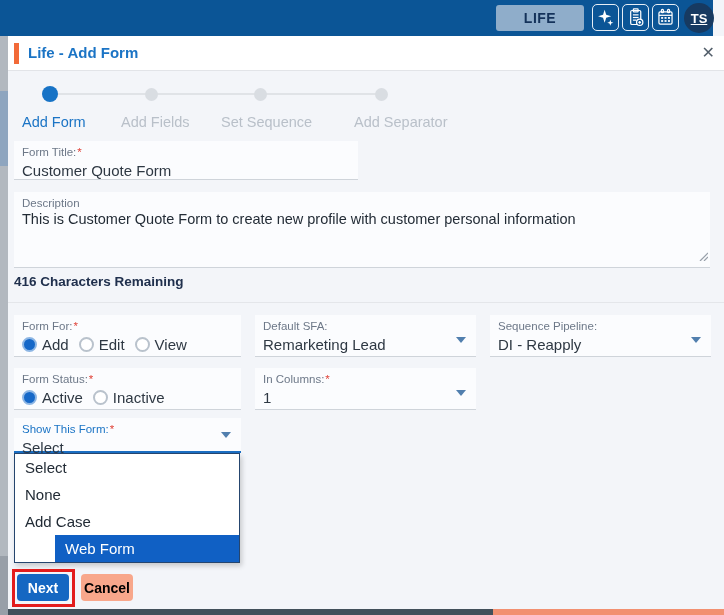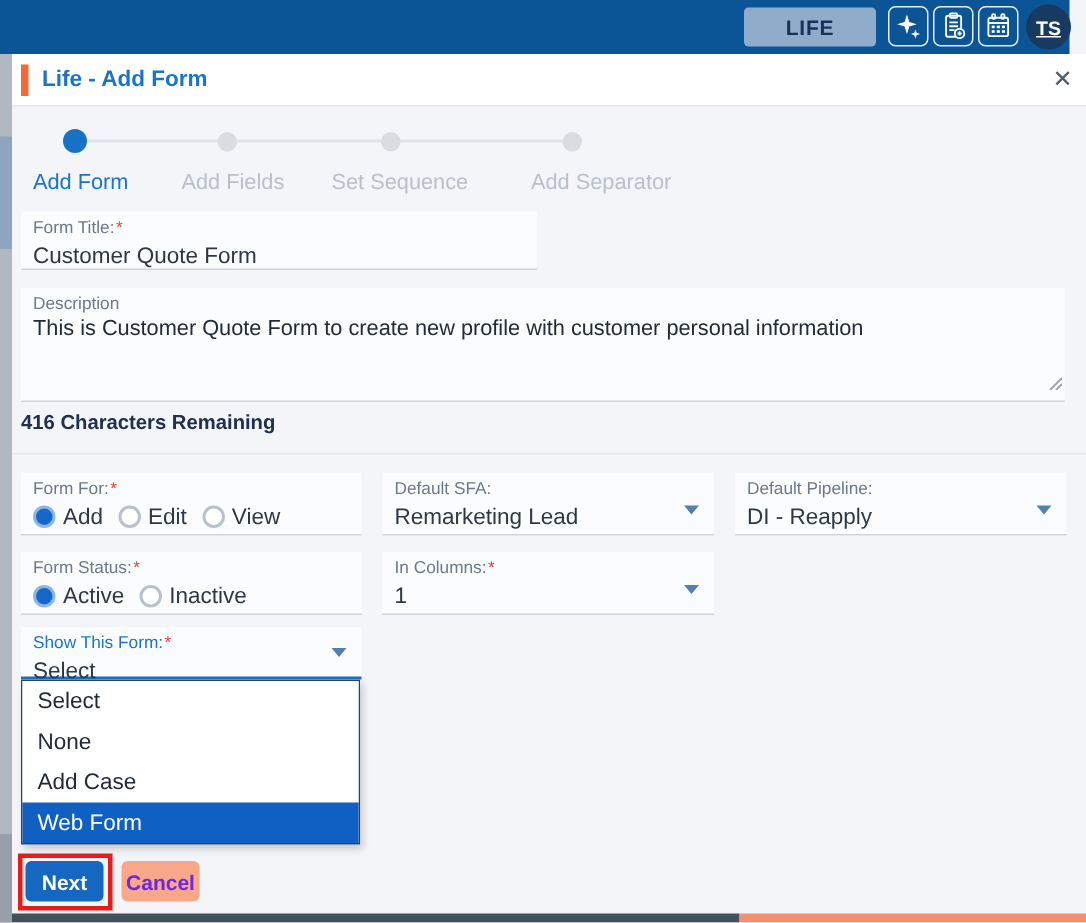--- a/index.html
+++ b/index.html
@@ -71,29 +71,29 @@
   .radio { width:15px; height:15px; border-radius:50%; border:2px solid #b9c2cc; background:#fff;
     margin-right:5px; flex:none; cursor:pointer; }
   .radio.selected { border:2px solid #8db6e4; background:#1668c8; }
   .radio-label { font-size:15px; color:#2e3843; margin-right:10px; cursor:pointer; }
 
   
   .dropdown { position:absolute; left:6px; top:417px; width:226px; background:#fff;
     border:1px solid #25456e; box-shadow:2px 3px 5px rgba(0,0,0,.18); }
   .dd-item { height:27px; line-height:27px; padding-left:10px; font-size:15px; color:#222b35;
     background:#fff; cursor:pointer; }
-  .dd-item.highlight { background:#1060c4; color:#fff; }
+  .dd-item.highlight { background:#1060c4; color:#fff;margin-left:40px; }
 
   
   .annotation-rect { position:absolute; left:4px; top:533px; width:63px; height:38px;
     border:3px solid #e31c1c; }
   .btn { position:absolute; top:538px; height:27px; border:none; border-radius:4px;
     font-size:14px; font-weight:bold; font-family:inherit; cursor:pointer; }
   .btn-next { left:9px; width:52px; background:#1567c2; color:#fff; }
-  .btn-cancel { left:73px; width:52px; background:#f8a78b; color:#6d28d9; }
+  .btn-cancel { left:73px; width:52px; background:#f8a78b; color:#000000; }
 
   
   .bottom-dark   { position:absolute; left:8px;   top:609px; width:485px; height:6px; background:#42505b; }
   .bottom-salmon { position:absolute; left:493px; top:609px; width:231px; height:6px; background:#f29071; }
 </style>
 </head>
 <body>
 
 <div class="screen">
 
@@ -197,21 +197,21 @@
         <span class="radio selected"></span>
         <span class="radio-label">Add</span>
         <span class="radio"></span>
         <span class="radio-label">Edit</span>
         <span class="radio"></span>
         <span class="radio-label">View</span>
       </div>
     </div>
 
     <div class="card pipeline-card">
-      <div class="f-label">Default Pipeline:</div>
+      <div class="f-label">Sequence Pipeline:</div>
       <div class="f-value">DI - Reapply</div>
       <span class="caret"></span>
     </div>
 
     <div class="card status-card">
       <div class="f-label"><span>Form Status:</span><span class="req">*</span></div>
       <div class="radio-row">
         <span class="radio selected"></span>
         <span class="radio-label">Active</span>
         <span class="radio"></span>

